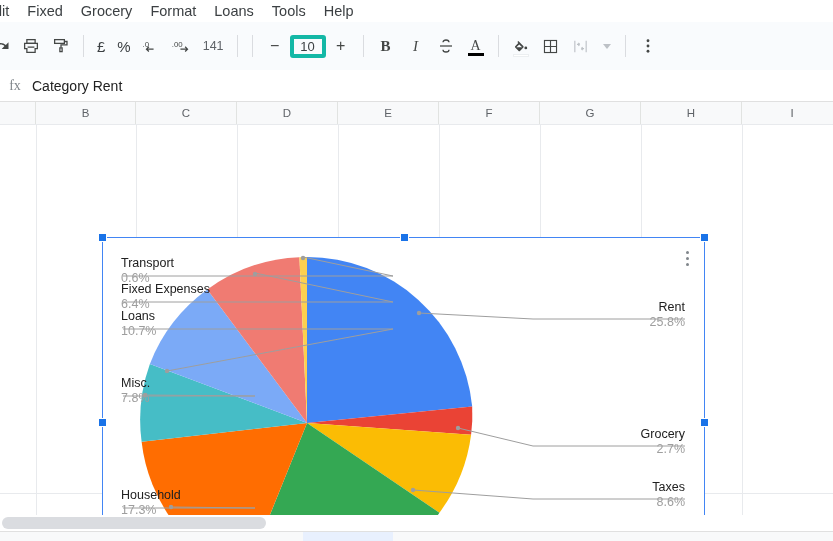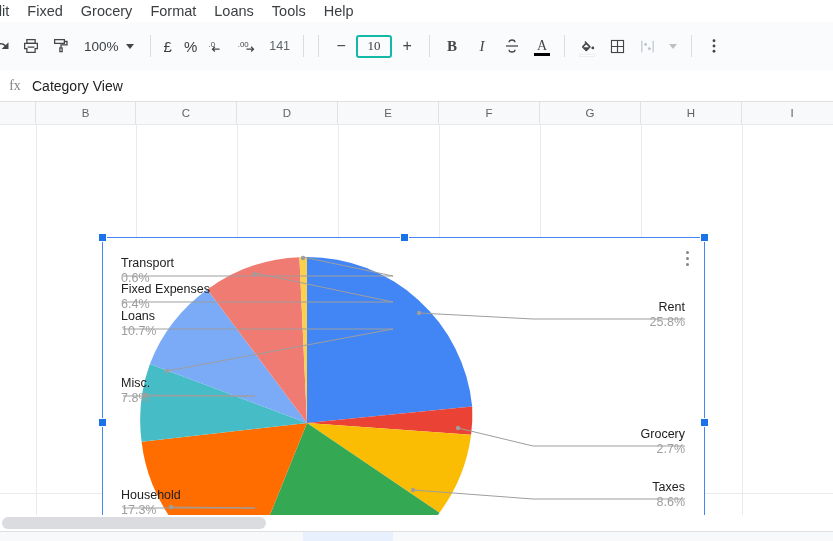--- a/index.html
+++ b/index.html
@@ -65,26 +65,25 @@
     height: 28px; flex: none;
   }
   .tb-font {
     display: flex; align-items: center;
     height: 28px; padding: 0 2px 0 9px;
     font-size: 13.5px; color: #3c4043;
     border-radius: 4px; flex: none;
   }
   .tb-fontsize {
     width: 36px; height: 23px;
-    border: 2px solid #14b8a6;
+    border: 4px solid #14b8a6;
     border-radius: 3px;
     display: flex; align-items: center; justify-content: center;
     font-size: 13px; color: #3c4043;
     flex: none;
-    font-family: Liberation Serif, serif;
   }
   .caret {
     width: 0; height: 0;
     border-left: 4px solid transparent;
     border-right: 4px solid transparent;
     border-top: 5px solid #444746;
     margin: 0 7px;
   }
   .caret.dim { border-top-color: #bdc1c6; }
   .bold-g  { font-weight: bold; font-size: 15px; font-family: "Liberation Serif", serif;}
@@ -234,24 +233,20 @@
   </div>
 
   <div class="tb-ico">
     <svg width="18" height="18" viewBox="0 0 24 24" fill="none" stroke="#444746" stroke-width="1.7">
       <rect x="3.5" y="3.5" width="13" height="5"></rect>
       <path d="M16.5 6h3.5v4.5h-8V14"></path>
       <rect x="10.5" y="14.5" width="3" height="5"></rect>
     </svg>
   </div>
 
-  <div class="tb-zoom">
-    <span>100%</span>
-    <span class="caret"></span>
-  </div>
 
   <div class="tb-sep"></div>
 
   <div class="tb-txt" style="font-size:15px;">£</div>
   <div class="tb-txt" style="font-size:15px;">%</div>
 
   <div class="tb-ico">
     <svg width="22" height="18" viewBox="0 0 28 20">
       <text x="2" y="11" font-size="10" fill="#444746" font-family="Liberation Sans, sans-serif">.0</text>
       <path d="M16 14h-8M10 11l-3 3 3 3" stroke="#444746" stroke-width="1.6" fill="none"></path>
@@ -325,21 +320,21 @@
     <svg width="18" height="18" viewBox="0 0 24 24" fill="#444746">
       <circle cx="12" cy="5" r="1.9"></circle>
         <circle cx="12" cy="12" r="1.9"></circle>
         <circle cx="12" cy="19" r="1.9"></circle>
     </svg>
   </div>
 </div>
 
 <div id="formulabar">
   <div id="fx">fx</div>
-  <div id="formula-input" placeholder="Enter formula">Category View</div>
+  <div id="formula-input" placeholder="Enter formula">Category Rent</div>
 </div>
 
 <div id="grid">
 
   <div id="colheader">
     <div class="colcell" style="left:0px;width:36px;"></div>
     <div class="colcell" style="left:36px;width:100px;">B</div>
     <div class="colcell" style="left:136px;width:101px;">C</div>
     <div class="colcell" style="left:237px;width:101px;">D</div>
     <div class="colcell" style="left:338px;width:101px;">E</div>

